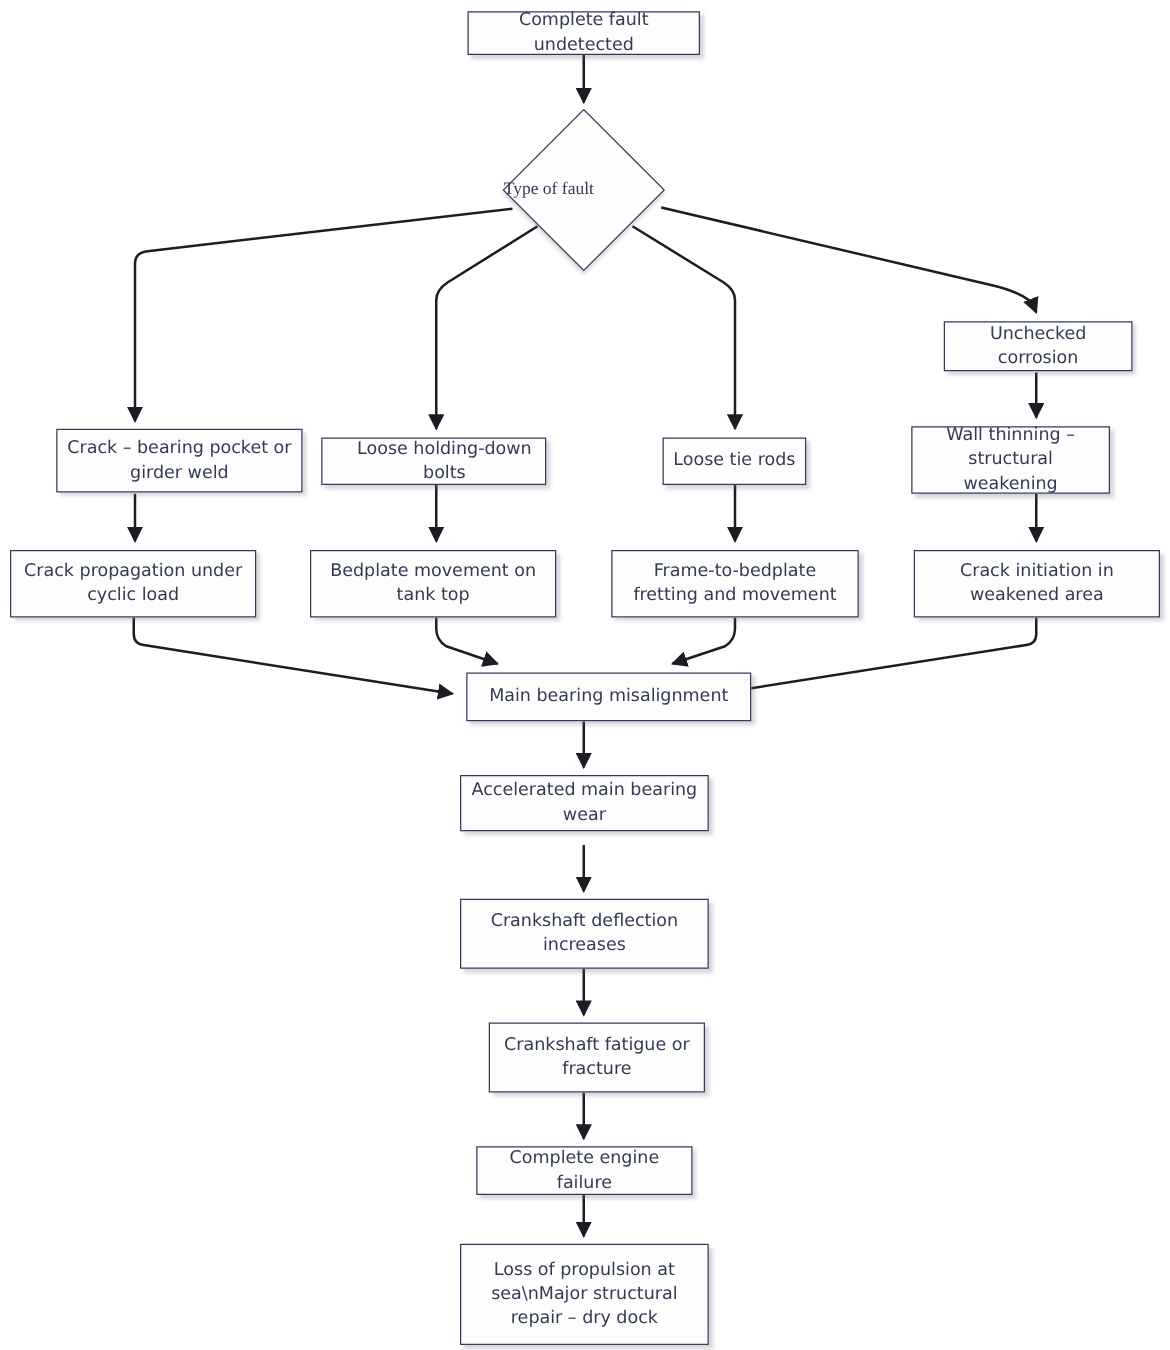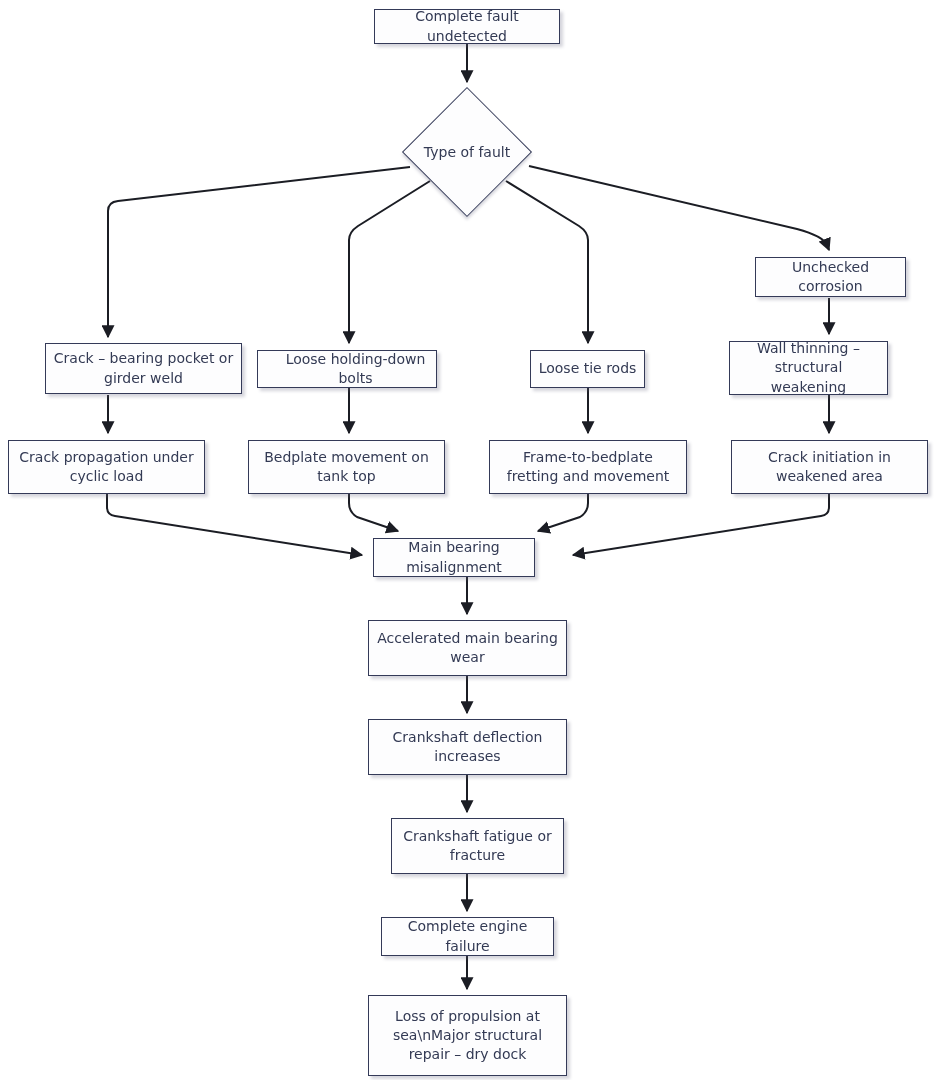--- a/index.html
+++ b/index.html
@@ -27,21 +27,21 @@
     background:var(--fill);
     color:var(--text);
     display:flex;align-items:center;justify-content:center;
     text-align:center;
     font-size:14px;line-height:1.38;
     padding:3px 7px;
     box-shadow:3px 3px 3px var(--shadow);
   }
   .decision-wrap{
     position:absolute;
-    display:flex;align-items:center;justify-content:center;
+    display:flex;align-items:center;font-family:Liberation Serif, serif;
   }
   .diamond-shape{
     position:absolute;
     left:50%;top:50%;
     width:92px;height:92px;
     transform:translate(-50%,-50%) rotate(45deg);
     border:1.6px solid var(--border);
     background:var(--fill);
     box-shadow:2px 2px 3px var(--shadow);
   }
@@ -103,23 +103,23 @@
   <div class="node" style="left:729px;top:341px;width:159px;height:54px;">Wall thinning – structural weakening</div>
 
   <div class="node" style="left:8px;top:440px;width:197px;height:54px;">Crack propagation under cyclic load</div>
 
   <div class="node" style="left:248px;top:440px;width:197px;height:54px;">Bedplate movement on tank top</div>
 
   <div class="node" style="left:489px;top:440px;width:198px;height:54px;">Frame-to-bedplate fretting and movement</div>
 
   <div class="node" style="left:731px;top:440px;width:197px;height:54px;">Crack initiation in weakened area</div>
 
-  <div class="node" style="left:373px;top:538px;width:162px;height:39px;">Main bearing misalignment</div>
+  <div class="node" style="left:373px;top:538px;width:228px;height:39px;">Main bearing misalignment</div>
 
-  <div class="node" style="left:368px;top:620px;width:199px;height:56px;">Accelerated main bearing wear</div>
+  <div class="node" style="left:368px;top:620px;width:199px;height:45px;">Accelerated main bearing wear</div>
 
   <div class="node" style="left:368px;top:719px;width:199px;height:56px;">Crankshaft deflection increases</div>
 
   <div class="node" style="left:368px;top:818px;width:173px;height:56px;margin-left:23px;">Crankshaft fatigue or fracture</div>
 
   <div class="node" style="left:381px;top:917px;width:173px;height:39px;">Complete engine failure</div>
 
   <div class="node" style="left:368px;top:995px;width:199px;height:81px;">Loss of propulsion at sea\nMajor structural repair – dry dock</div>
 
 </div>

